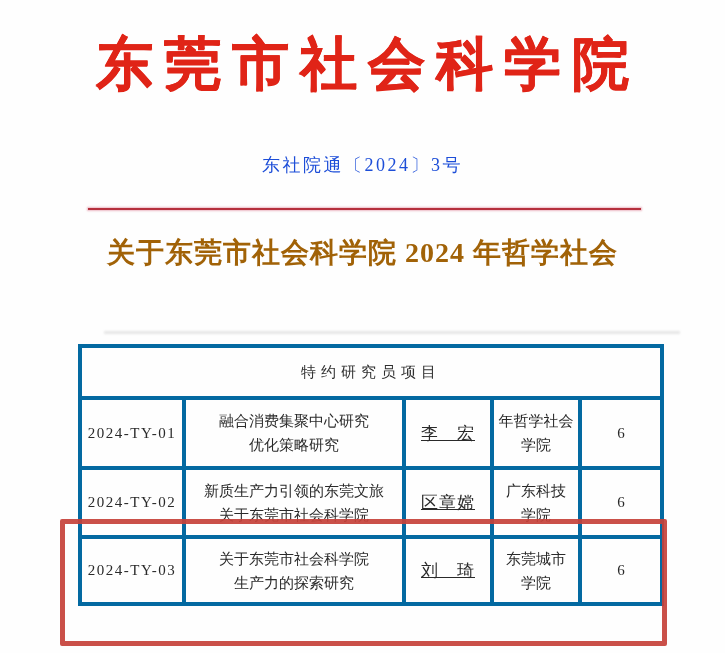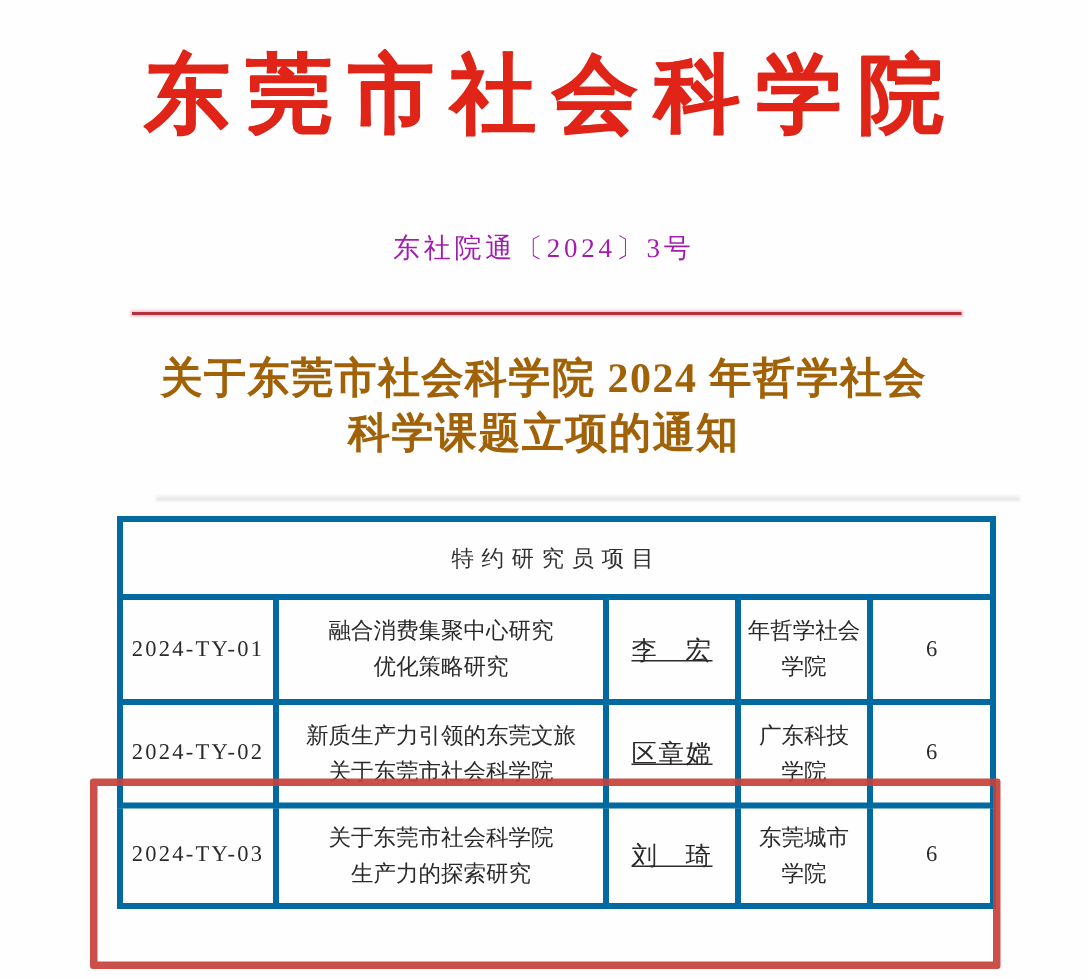--- a/index.html
+++ b/index.html
@@ -33,21 +33,21 @@
     white-space: nowrap;
   }
   .doc-number {
     position: absolute;
     top: 153px;
     left: 0;
     width: 725px;
     text-align: center;
     font-size: 18px;
     letter-spacing: 2.5px;
-    color: #a21caf;
+    color: #1d4ed8;
   }
   .red-rule {
     position: absolute;
     top: 208px;
     left: 88px;
     width: 553px;
     height: 2px;
     background: #b5303d;
     box-shadow: 0 0 2px 1px rgba(214, 105, 128, 0.45);
   }
@@ -141,21 +141,20 @@
 <div class="page">
 
   <h1 class="org-title">东莞市社会科学院</h1>
 
   <div class="doc-number">东社院通〔2024〕3号</div>
 
   <div class="red-rule"></div>
 
   <h2 class="notice-title">
     <span>关于东莞市社会科学院 2024 年哲学社会</span>
-    <span>科学课题立项的通知</span>
   </h2>
 
   <div class="scan-smudge"></div>
 
   <table class="project-table">
     <colgroup>
       <col style="width:104px">
       <col style="width:220px">
       <col style="width:88px">
       <col style="width:88px">

